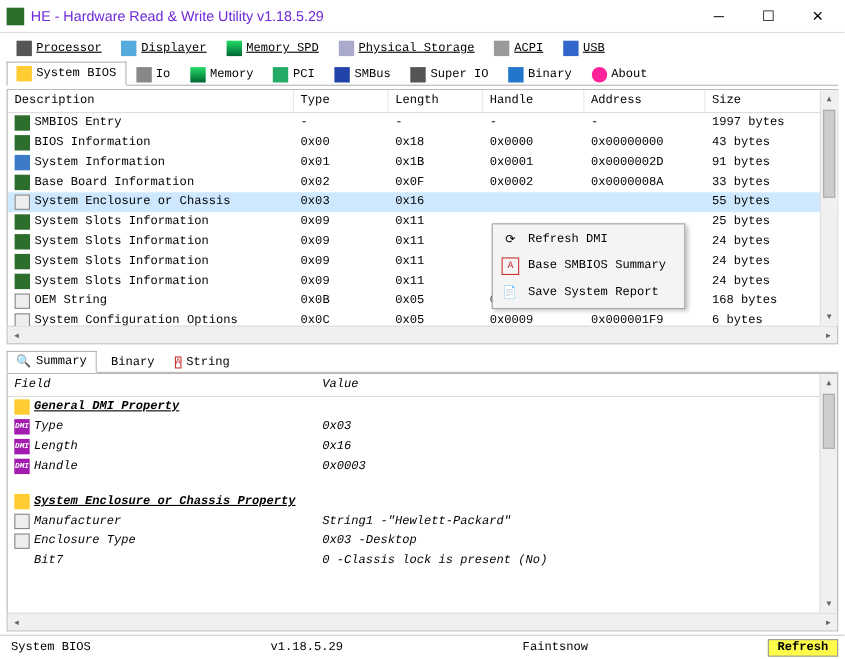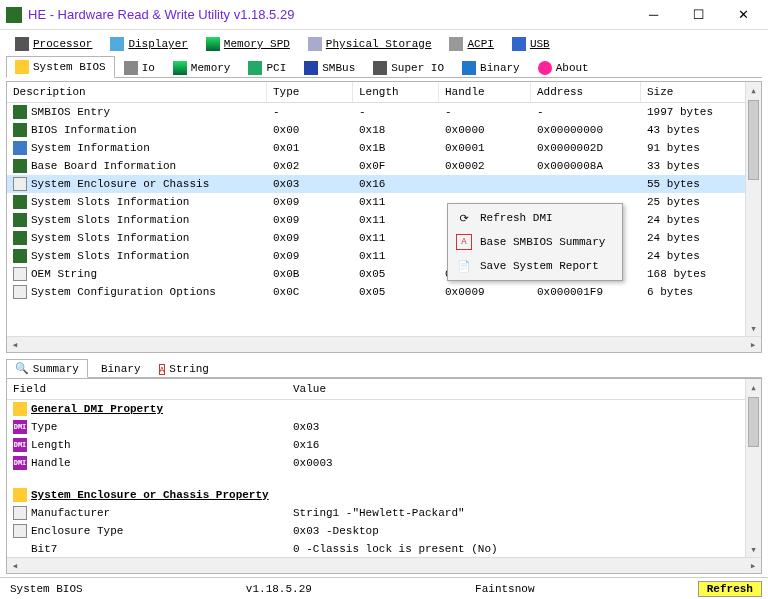--- a/index.html
+++ b/index.html
@@ -13,21 +13,21 @@
 .toolbar-wrap { padding: 3px 6px 0 6px; }
 .toolbar-row { display: flex; text-decoration: underline; }
 .tbtn { display: flex; align-items: center; gap: 4px; padding: 3px 8px; border: 1px solid transparent; cursor: pointer; white-space: nowrap; }
 .tbtn .ticon { width: 14px; height: 14px; display:inline-block; }
 .tab-row { display: flex; border-bottom: 1px solid #b5b5b5; }
 .tab { display: flex; align-items: center; gap: 4px; padding: 3px 8px; border: 1px solid transparent; border-bottom: none; cursor: pointer; white-space: nowrap; position: relative; top: 1px; }
 .tab.active { border: 1px solid #b5b5b5; border-bottom: 1px solid #fff; background: #fff; }
 .tab .ticon { width: 14px; height: 14px; display:inline-block; }
 
 .panel { margin: 3px 6px; border: 1px solid #b5b5b5; display: flex; flex-direction: column; background: #fff; }
-.panel.top { height: 272px; }
+.panel.top { height: 232px; }
 .panel.bottom { flex: 1; min-height: 0; }
 
 .list { flex: 1; overflow: auto; position: relative; }
 .listhead { display: flex; border-bottom: 1px solid #ddd; background: #fff; position: sticky; top: 0; }
 .listhead .col { padding: 4px 6px; border-right: 1px solid #e8e8e8; }
 .listrow { display: flex; align-items: center; height: 18px; }
 .listrow.sel { background: #cde8ff; }
 .listrow .col { padding: 1px 6px; overflow: hidden; white-space: nowrap; }
 .ricon { width: 14px; height: 14px; display:inline-flex; align-items:center; justify-content:center; margin-right: 4px; flex-shrink: 0; }
 .c-desc { width: 260px; display:flex; align-items:center;}
@@ -38,21 +38,21 @@
 .c-size { flex: 1; }
 
 .hscroll { height: 16px; background: #f0f0f0; border-top: 1px solid #ddd; display:flex; align-items:center; }
 .hscroll .track { flex:1; height: 16px; position:relative; }
 .hscroll .arrow { width: 16px; height:16px; display:flex; align-items:center; justify-content:center; color:#666; cursor:pointer;}
 
 .sub-tab-row { display: flex; border-bottom: 1px solid #b5b5b5; padding-top:2px; }
 .sub-tab { display:flex; align-items:center; gap:4px; padding: 2px 8px; border:1px solid transparent; border-bottom:none; cursor:pointer; position:relative; top:1px;}
 .sub-tab.active { border:1px solid #b5b5b5; border-bottom:1px solid #fff; background:#fff; }
 
-.detail { flex:1; overflow:auto; }
+.detail { flex:1; overflow:auto;font-style:italic; }
 .detail .dhead { display:flex; border-bottom:1px solid #ddd; }
 .detail .dhead .dcol { padding:4px 6px; }
 .dc-field { width: 280px; display:flex; align-items:center;}
 .dc-value { flex:1; }
 .drow { display:flex; align-items:center; height: 18px; }
 .drow .dcol { padding: 1px 6px; white-space:nowrap; overflow:hidden;}
 .dgroup { font-weight: bold; text-decoration: underline; }
 
 .statusbar { height: 22px; border-top: 1px solid #ccc; display:flex; align-items:center; padding: 0 6px; gap: 8px; }
 .statusbar .s-seg { display:flex; align-items:center; gap:4px; }

